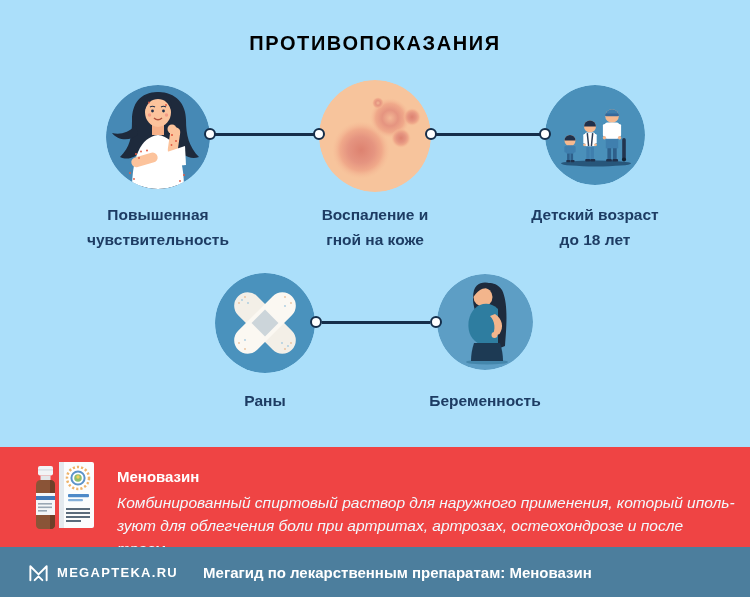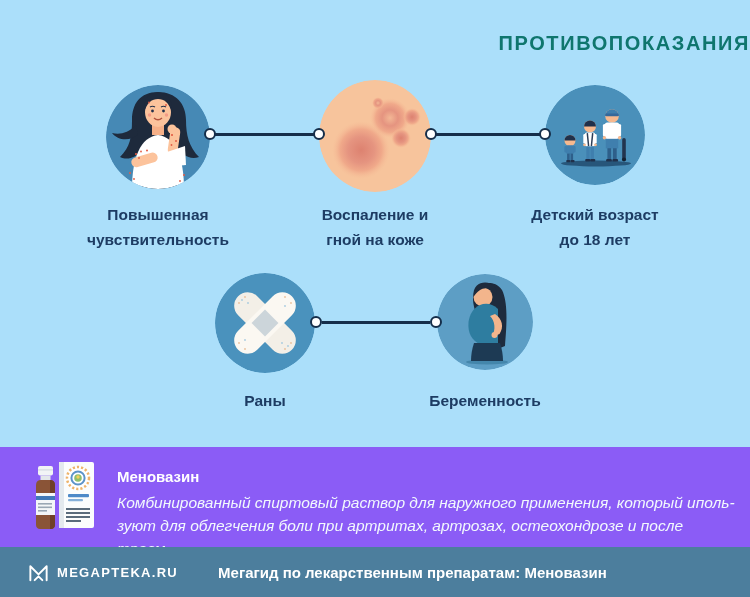--- a/index.html
+++ b/index.html
@@ -3,42 +3,42 @@
 <meta charset="utf-8">
 <style>
   * { margin:0; padding:0; box-sizing:border-box; }
   body { font-family:"Liberation Sans", sans-serif; }
   .stage{
     position:relative; width:750px; height:597px;
     background:#abdffa; overflow:hidden;
   }
   .title{
     position:absolute; left:0; top:32px; width:750px;
-    text-align:right; font-size:20px; font-weight:800;
-    letter-spacing:1.6px; color:#0f766e;
+    text-align:center; font-size:20px; font-weight:800;
+    letter-spacing:1.6px; color:#000000;
   }
   .circle{
     position:absolute; border-radius:50%; overflow:hidden;
   }
   .circle svg{ display:block; width:100%; height:100%; }
   .item-label{
     position:absolute; width:220px; text-align:center;
     font-size:15.5px; line-height:25px; font-weight:600;
     color:#1d3c63; white-space:pre-line;
   }
   .cline{
     position:absolute; height:2.5px; background:#152e4a;
   }
   .cdot{
     position:absolute; width:12px; height:12px; border-radius:50%;
     background:#ffffff; border:2.6px solid #152e4a;
   }
   .band{
     position:absolute; left:0; top:447px; width:750px; height:100px;
-    background:#8b5cf6;
+    background:#ef4444;
   }
   .product-art{
     position:absolute; left:28px; top:9px; width:80px; height:86px;
   }
   .product-name{
     position:absolute; left:117px; top:21px;
     font-size:15px; font-weight:700; color:#ffffff;
   }
   .product-desc{
     position:absolute; left:117px; top:44px; width:618px;
@@ -49,21 +49,21 @@
   .footer{
     position:absolute; left:0; top:547px; width:750px; height:50px;
     background:#4c7e9d; display:flex; align-items:center;
   }
   .brand-logo{ margin-left:27px; width:23px; height:23px; flex:0 0 auto; }
   .brand-name{
     margin-left:7px; font-size:13px; font-weight:800;
     letter-spacing:1.3px; color:#ffffff;
   }
   .footer-caption{
-    margin-left:40px; font-size:15px; font-weight:700; color:#ffffff;
+    margin-left:25px; font-size:15px; font-weight:700; color:#ffffff;
   }
 </style>
 </head>
 <body>
 
 <div class="stage">
 
   <h1 class="title">ПРОТИВОПОКАЗАНИЯ</h1>
 
   <div class="circle" style="left:106px; top:85px; width:104px; height:104px;">

